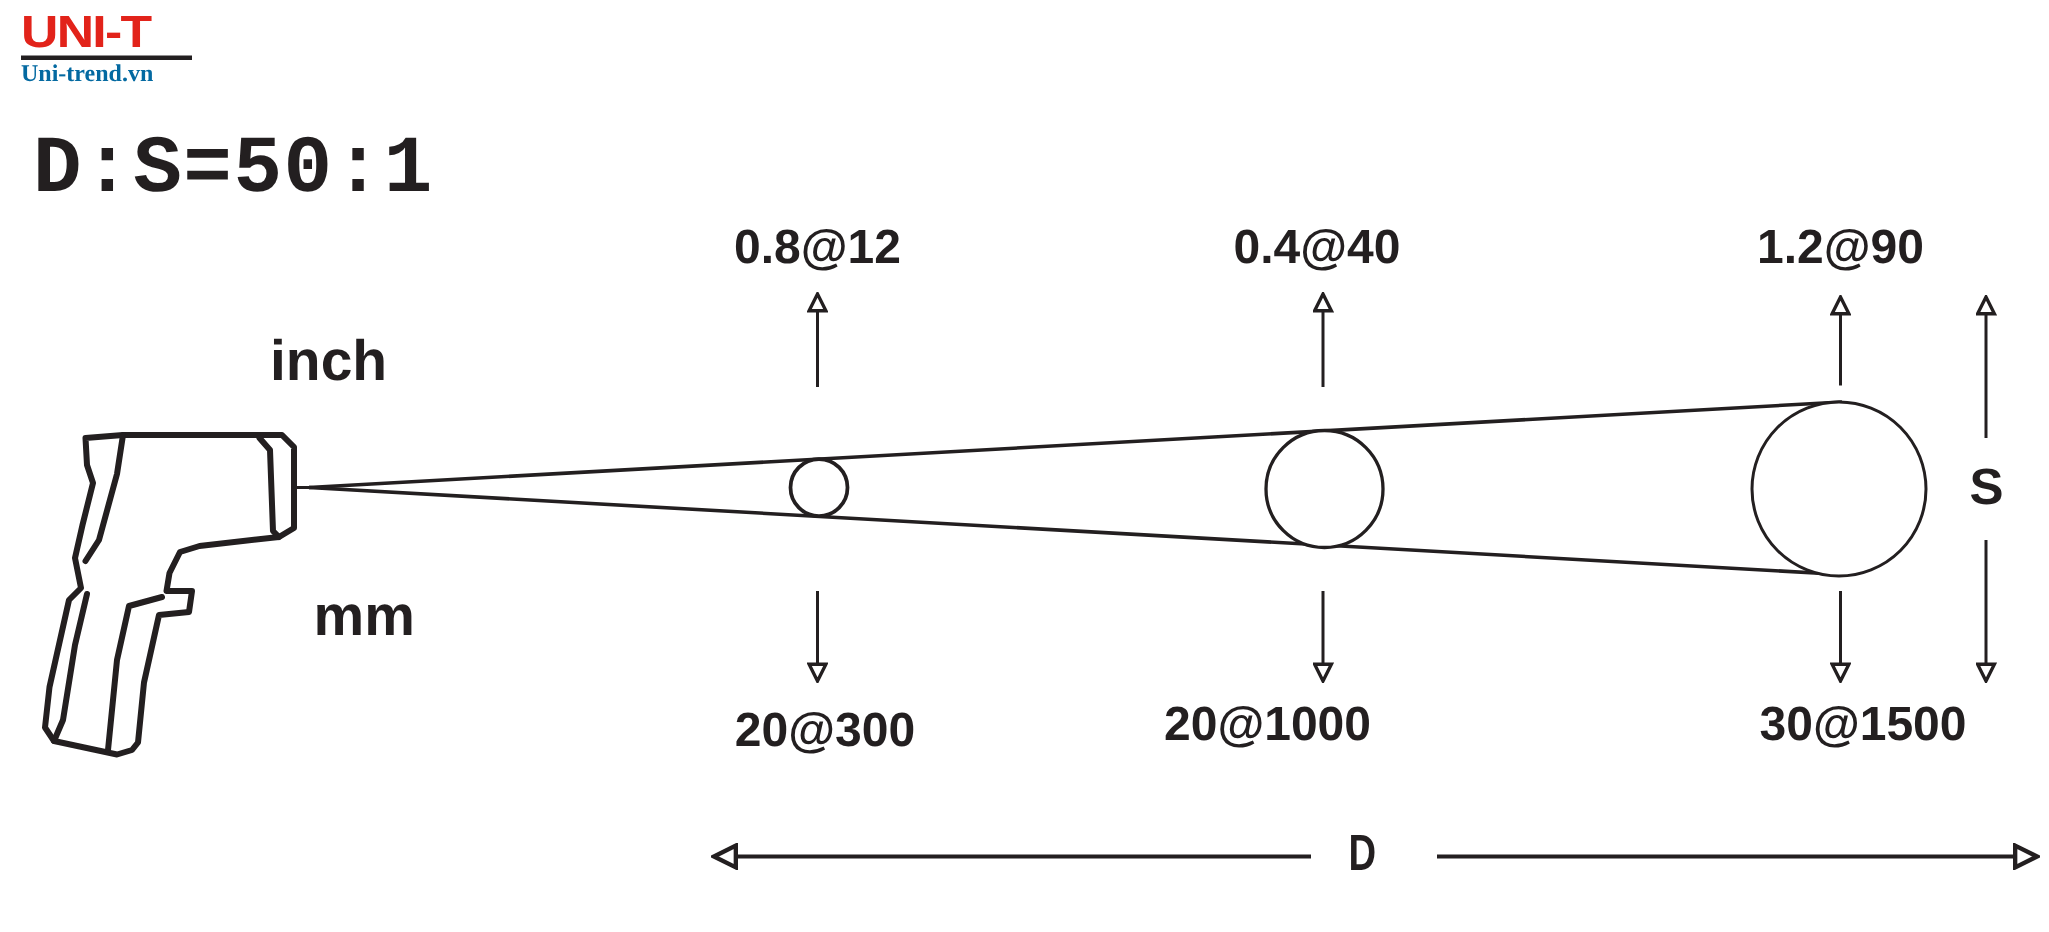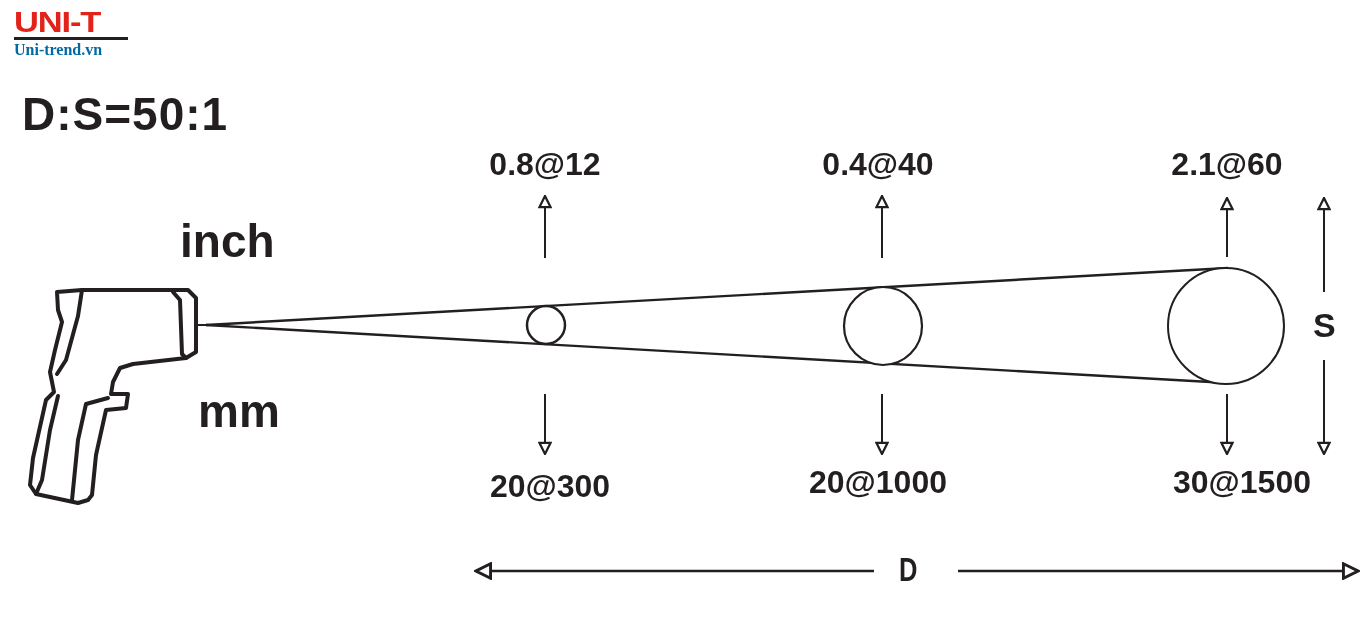--- a/index.html
+++ b/index.html
@@ -1,24 +1,24 @@
 <!DOCTYPE html>
 <html><head>
   <meta charset="utf-8">
   <style>
     html, body { margin: 0; padding: 0; background: #ffffff; }
     body { width: 1366px; height: 621px; position: relative; overflow: hidden; font-family: "Liberation Sans", sans-serif; color: #231f20; }
     .logo { position: absolute; left: 14px; top: 8px; width: 120px; }
     .logo-mark { font-family: "Liberation Sans", sans-serif; font-weight: 900; font-size: 30px; line-height: 28px; color: #e2231a; letter-spacing: -1px; transform: scaleX(1.15); transform-origin: left; display: block; }
     .logo-bar { height: 3px; background: #231f20; width: 114px; margin-top: 1px; }
     .logo-sub { font-family: "Liberation Serif", serif; font-weight: 700; font-size: 16px; line-height: 18px; color: #0369a1; display: block; margin-top: 1px; }
-    .ratio { position: absolute; left: 22px; top: 82px; font-weight: 700; font-size: 46px; line-height: 64px; letter-spacing: 1px; }
-    .unit { position: absolute; font-weight: 700; font-size: 46px; line-height: 50px; }
+    .ratio { position: absolute; left: 22px; top: 82px; font-weight: 700; font-size: 54px; line-height: 64px; letter-spacing: 1px; font-family: Liberation Mono, monospace; }
+    .unit { position: absolute; font-weight: 700; font-size: 38px; line-height: 50px; }
     .unit-inch { left: 180px; top: 216px; }
-    .unit-mm { left: 198px; top: 386px; text-align: center; }
+    .unit-mm { left: 209px; top: 386px; text-align: center; }
     .label { position: absolute; font-weight: 700; font-size: 32px; line-height: 36px; transform: translateX(-50%); white-space: nowrap; }
     .s-label { position: absolute; left: 1313px; top: 306px; font-weight: 700; font-size: 34px; line-height: 38px; }
     .d-label { position: absolute; left: 899px; top: 550px; font-weight: 700; font-size: 34px; line-height: 38px; transform: scaleX(0.75); transform-origin: left; }
     svg.diagram { position: absolute; left: 0; top: 0; }
   </style>
 </head>
 <body>
 
 <div class="logo">
   <span class="logo-mark">UNI-T</span>
@@ -67,20 +67,20 @@
     <line x1="1324" y1="292" x2="1324" y2="198" marker-end="url(#arrowOpen)"></line>
     <line x1="1324" y1="360" x2="1324" y2="454" marker-end="url(#arrowOpen)"></line>
 
     <line x1="874" y1="571" x2="476" y2="571" stroke-width="2.6" marker-end="url(#arrowOpen)"></line>
     <line x1="958" y1="571" x2="1358" y2="571" stroke-width="2.6" marker-end="url(#arrowOpen)"></line>
   </g>
 </svg>
 
 <div class="label" style="left:545px; top:146px;text-align:right;">0.8@12</div>
 <div class="label" style="left:878px; top:146px;">0.4@40</div>
-<div class="label" style="left:1227px; top:146px;">2.1@60</div>
+<div class="label" style="left:1227px; top:146px;">1.2@90</div>
 
 <div class="label" style="left:550px; top:468px;">20@300</div>
-<div class="label" style="left:878px; top:464px;">20@1000</div>
+<div class="label" style="left:845px; top:464px;">20@1000</div>
 <div class="label" style="left:1224px; top:464px;margin-left:18px;">30@1500</div>
 
 <div class="s-label">S</div>
 <div class="d-label">D</div>
 
 </body></html>

